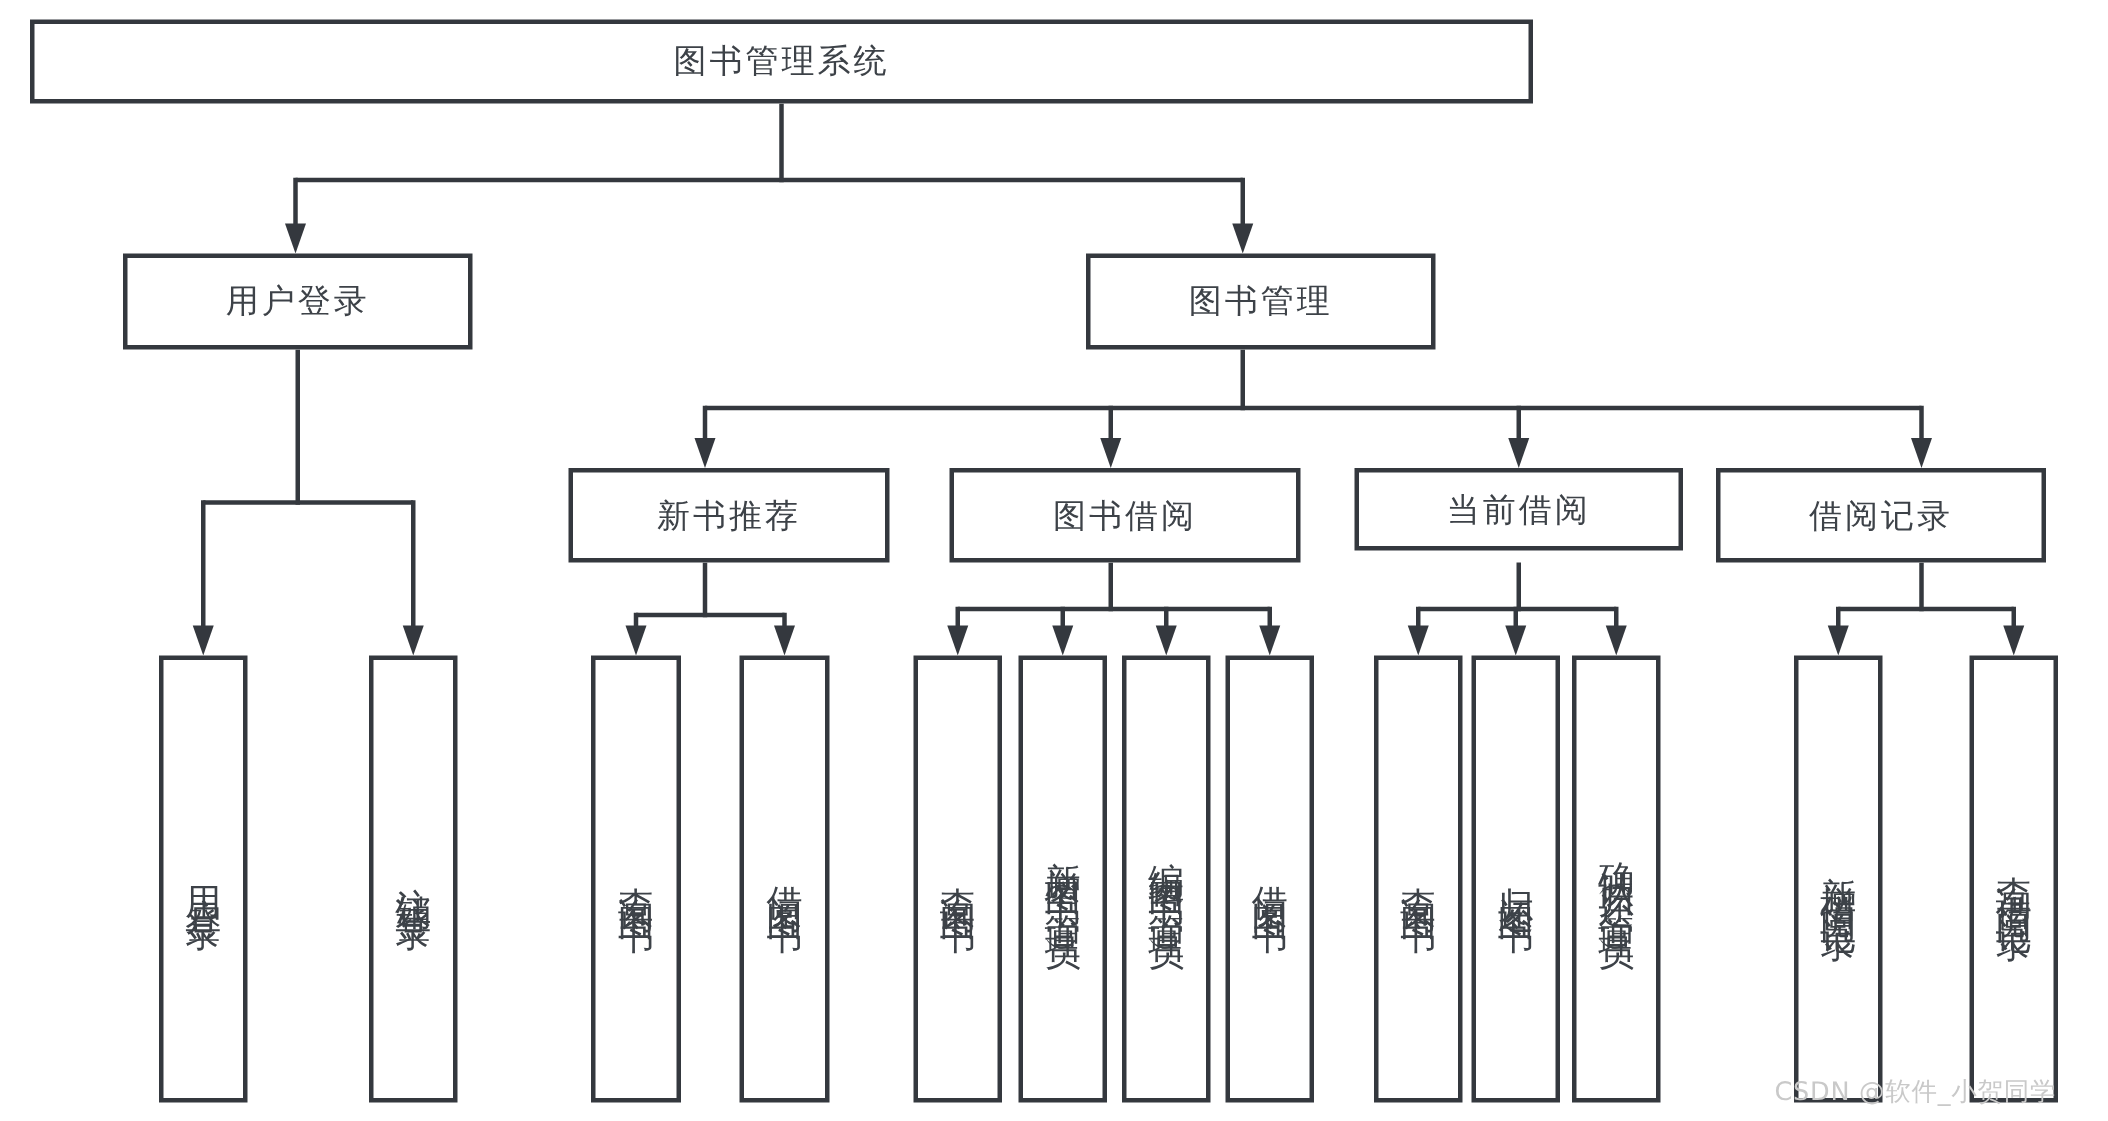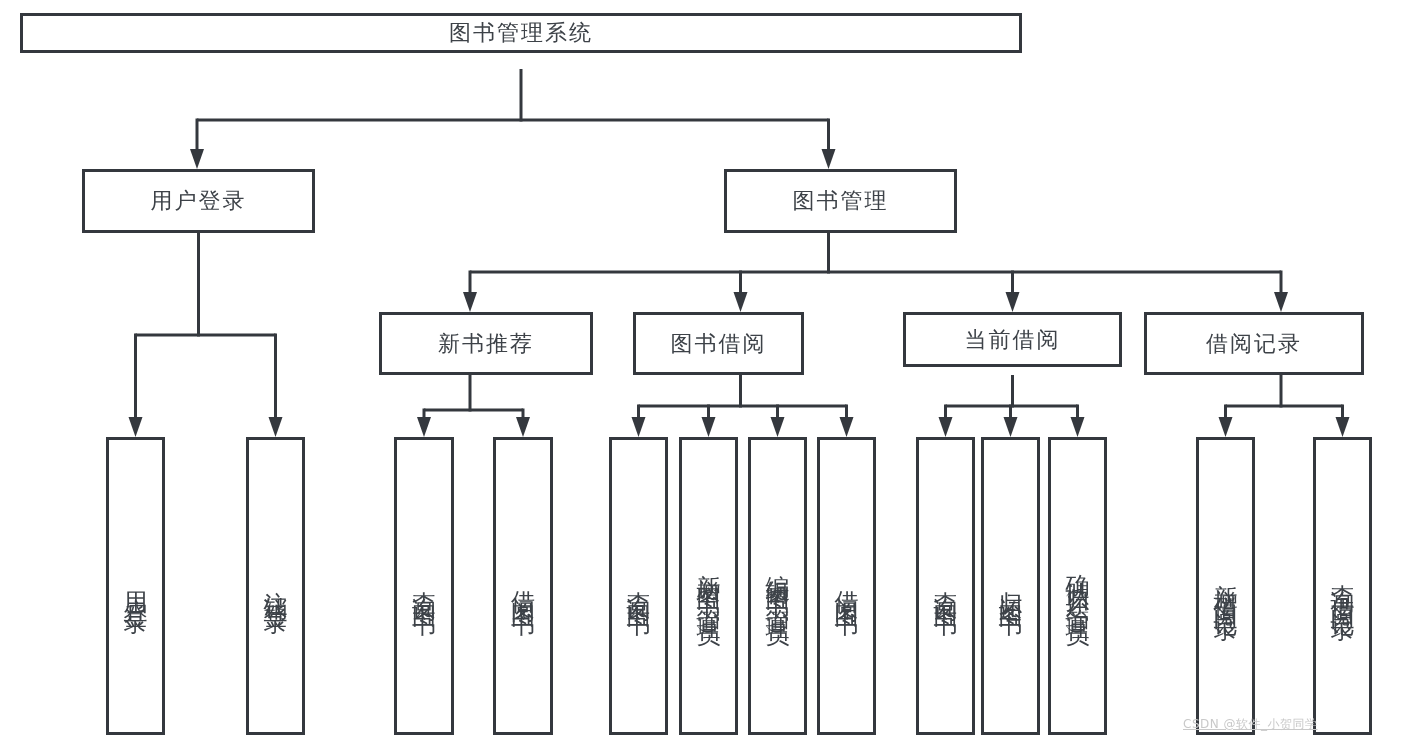--- a/index.html
+++ b/index.html
@@ -26,38 +26,37 @@
     display:flex;align-items:center;justify-content:center;
     color:var(--text);z-index:1;
   }
   .h-node span{
     font-size:22px;letter-spacing:2px;white-space:nowrap;
   }
   .leaf span{
     writing-mode:vertical-rl;text-orientation:mixed;
     font-size:24px;line-height:1;letter-spacing:7px;white-space:nowrap;
   }
-  .root{left:20px;top:13px;width:1002px;height:40px;}
+  .root{left:20px;top:13px;width:1002px;height:56px;}
   .l2a{left:82px;top:169px;width:233px;height:64px;}
   .l2b{left:724px;top:169px;width:233px;height:64px;}
   .l3a{left:363px;top:312px;width:214px;height:63px;margin-left:16px;}
-  .l3b{left:633px;top:312px;width:171px;height:63px;}
+  .l3b{left:633px;top:312px;width:234px;height:63px;}
   .l3c{left:903px;top:312px;width:219px;height:55px;}
   .l3d{left:1144px;top:312px;width:220px;height:63px;}
   .leaf{top:437px;height:298px;width:59px;}
   .f1{left:106px;}  .f2{left:246px;}
   .f3{left:394px;width:60px;}  .f4{left:493px;width:60px;}
   .f5{left:609px;}  .f6{left:679px;}  .f7{left:748px;}  .f8{left:817px;}
   .f9{left:916px;}  .f10{left:981px;} .f11{left:1048px;}
   .f12{left:1196px;} .f13{left:1313px;}
   .watermark{
     position:absolute;left:1183px;top:716px;z-index:5;
-    font-size:12px;letter-spacing:0.5px;color:var(--watermark);
+    font-size:17px;letter-spacing:0.5px;color:var(--watermark);
     white-space:nowrap;
-    text-decoration:underline;
   }
 </style>
 </head>
 <body>
 
 <svg class="connectors" width="1405" height="747" viewBox="0 0 1405 747" aria-hidden="true">
   <g>
     <line x1="521" y1="69" x2="521" y2="121.5"></line>
     <line x1="197" y1="120" x2="828.5" y2="120"></line>
     <line x1="197" y1="118.5" x2="197" y2="151"></line>

